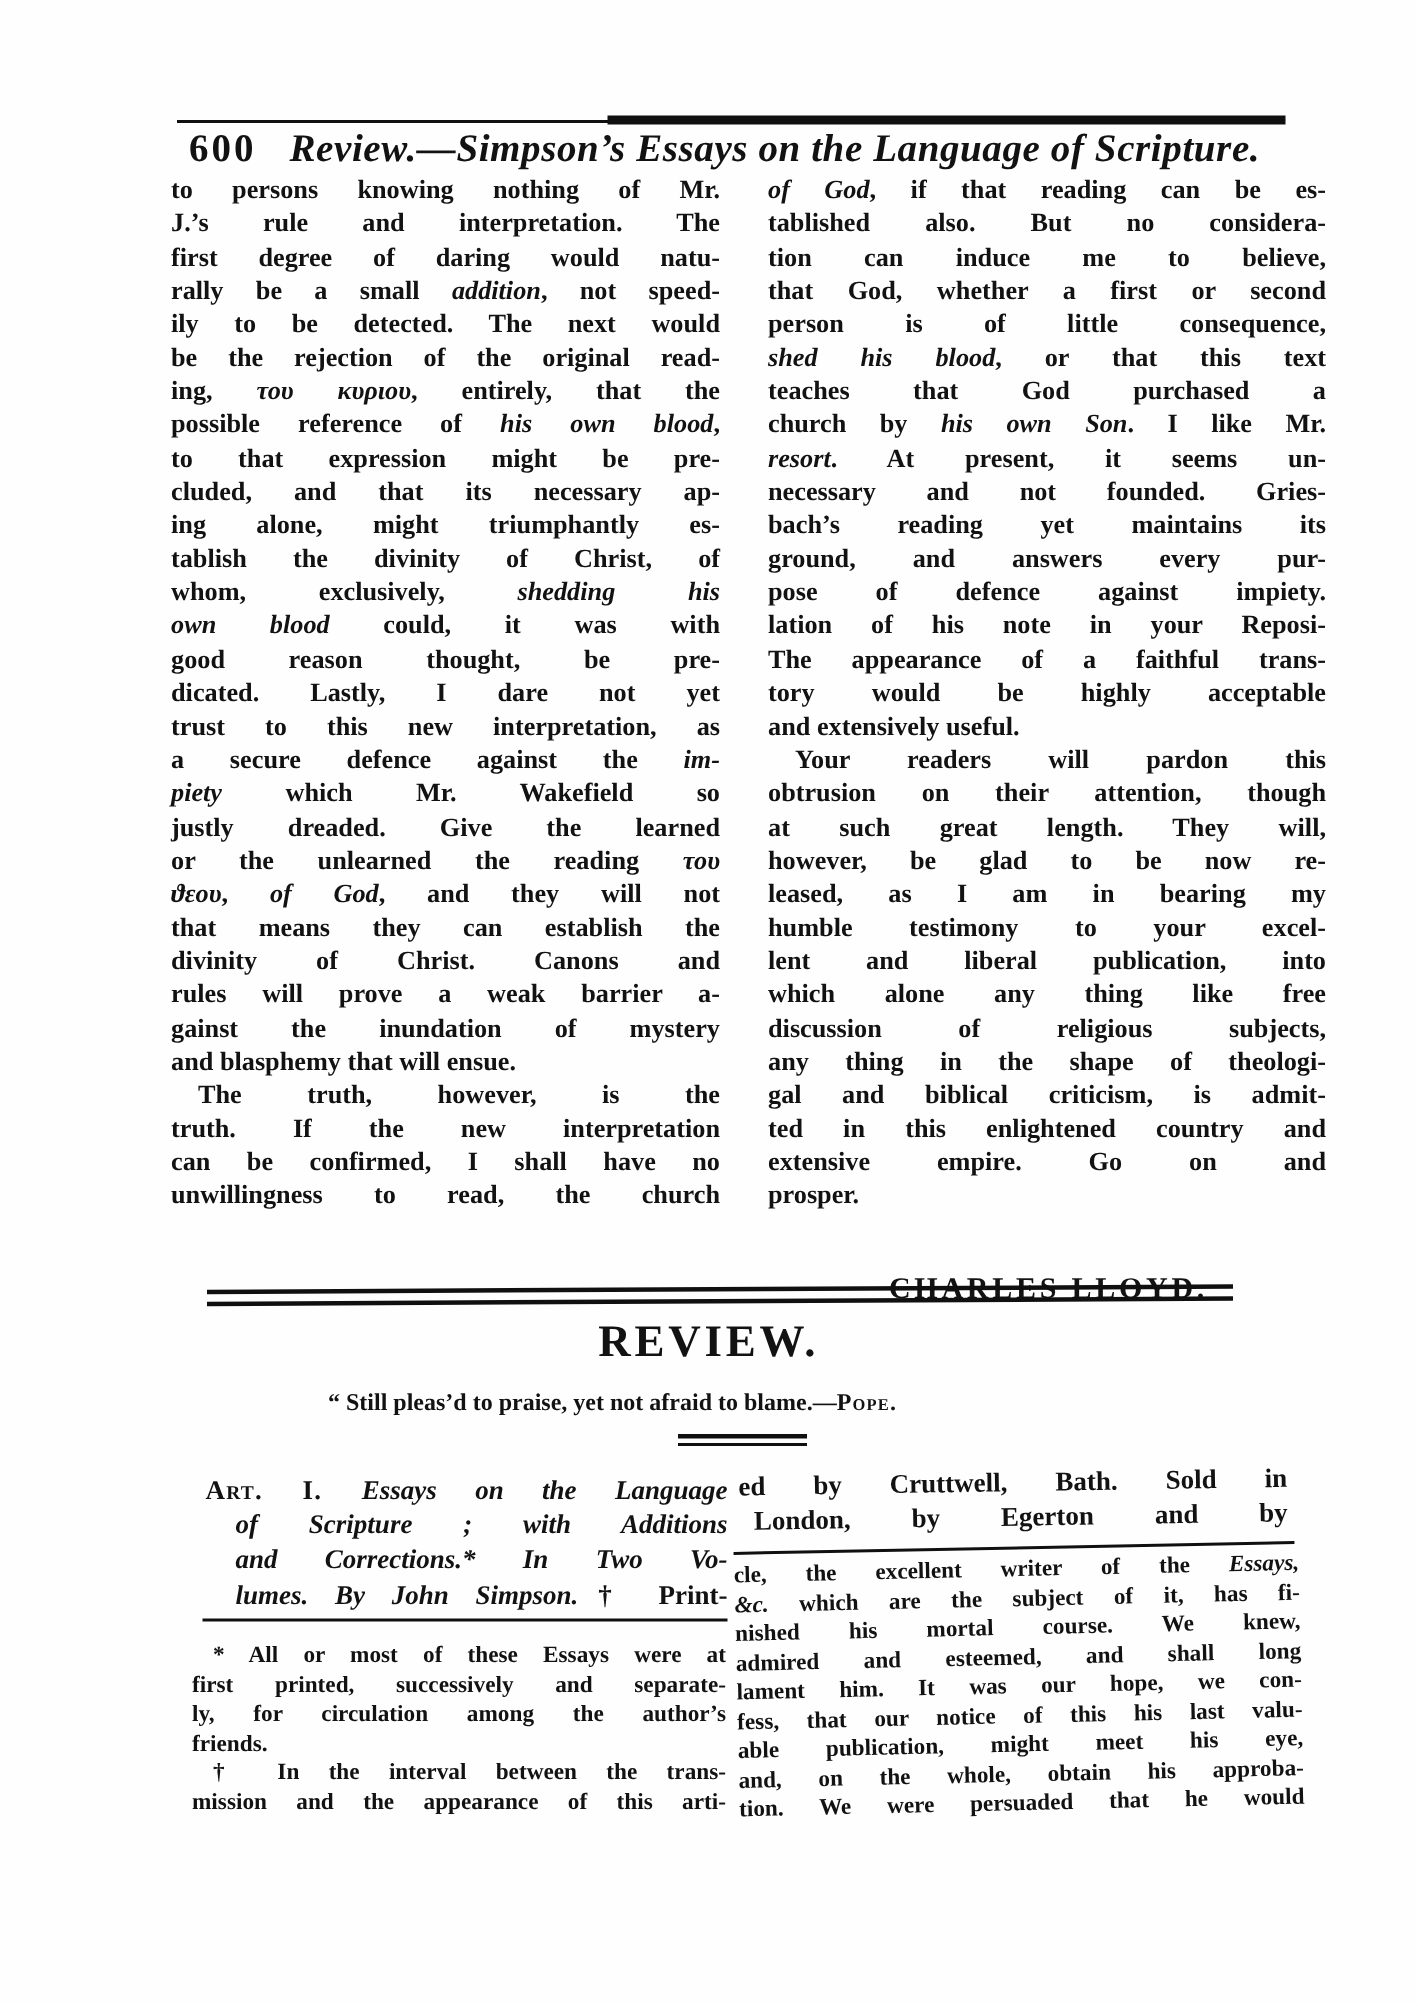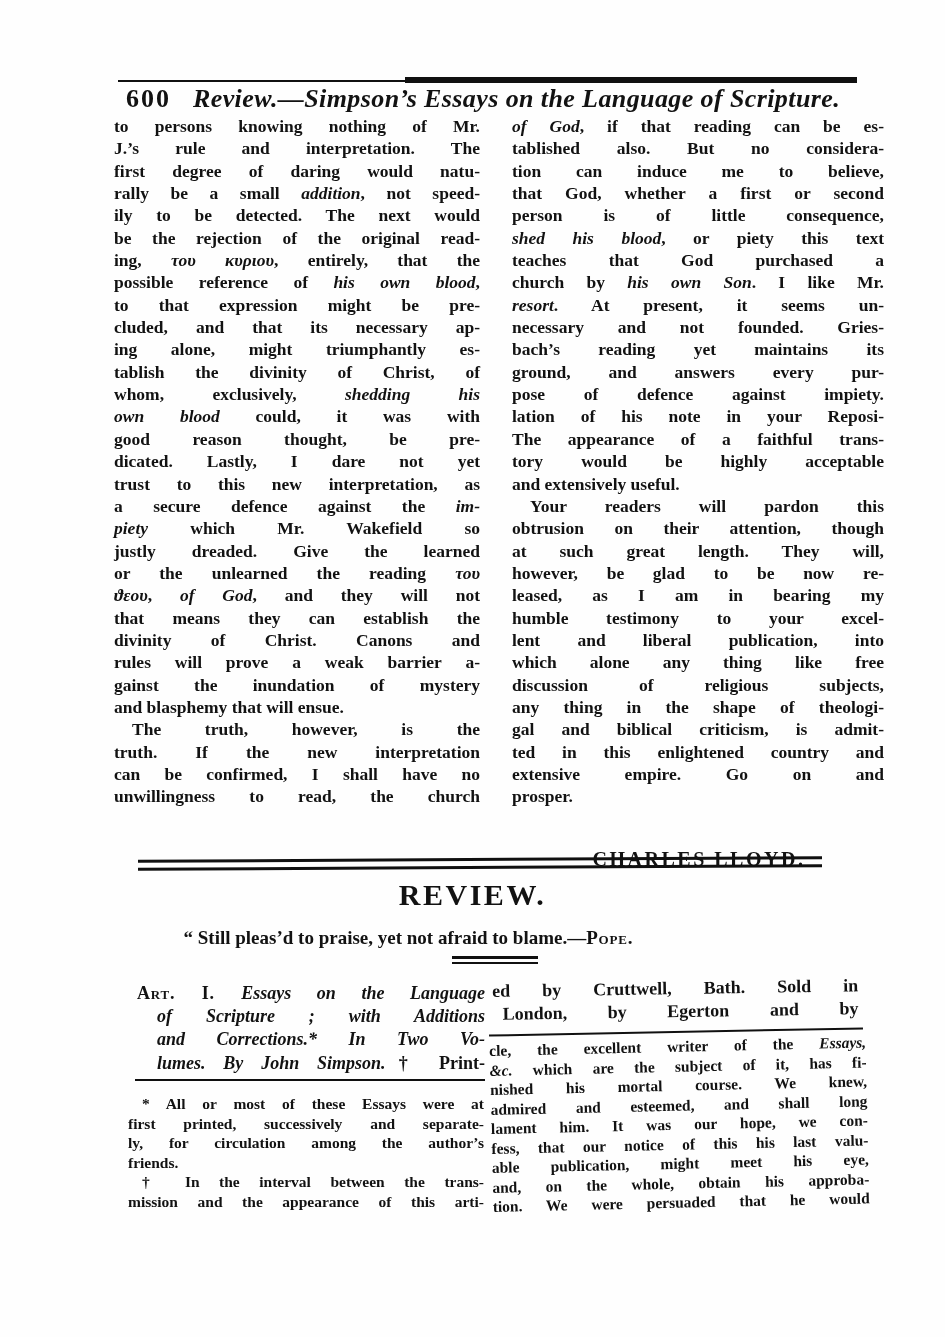--- a/index.html
+++ b/index.html
@@ -30,21 +30,21 @@
     text-align:center;padding-left:54px;font-size:20px;letter-spacing:2.5px;
     line-height:22.35px;margin-top:2px;font-weight:bold;
   }
   
   #review-heading{
     position:absolute;left:0;top:878px;width:945px;text-align:center;
     font-size:30px;font-weight:bold;letter-spacing:2.5px;
   }
   #epigraph{
     position:absolute;left:0;top:927px;width:816px;
-    font-size:19px;font-weight:bold;
+    font-size:16px;font-weight:bold;
   }
   #epigraph .tline{text-align:center;text-align-last:center;}
   
   #art-left{position:absolute;left:137px;top:982px;width:348px;font-size:18px;line-height:23.2px;font-weight:bold;}
   #art-left .tline.ind{text-indent:20px;}
   #art-right{
     position:absolute;left:492px;top:980px;width:366px;font-size:18px;line-height:23.2px;font-weight:bold;
     transform:rotate(-0.9deg);transform-origin:left top;
   }
   #art-right .tline.ind{text-indent:10px;}
@@ -101,21 +101,21 @@
       <div class="tline"><span>can be confirmed, I shall have no</span></div>
       <div class="tline"><span>unwillingness to read, the church</span></div>
     </div>
 
   <div class="col" id="col-right">
   <div class="tline"><span class="i">of God</span><span>, if that reading can be es-</span></div>
       <div class="tline"><span>tablished also.  But no considera-</span></div>
       <div class="tline"><span>tion can induce me to believe,</span></div>
       <div class="tline"><span>that God, whether a first or second</span></div>
       <div class="tline"><span>person is of little consequence,</span></div>
-      <div class="tline"><span class="i">shed his blood</span><span>, or piety this text</span></div>
+      <div class="tline"><span class="i">shed his blood</span><span>, or that this text</span></div>
       <div class="tline"><span>teaches that God purchased a</span></div>
       <div class="tline"><span>church by </span><span class="i">his own Son</span><span>.  I like Mr.</span></div>
       <div class="tline"><span class="i">resort</span><span>.  At present, it seems un-</span></div>
       <div class="tline"><span>necessary and not founded.  Gries-</span></div>
       <div class="tline"><span>bach’s reading yet maintains its</span></div>
       <div class="tline"><span>ground, and answers every pur-</span></div>
       <div class="tline"><span>pose of defence against impiety.</span></div>
       <div class="tline"><span>lation of his note in your Reposi-</span></div>
       <div class="tline"><span>The appearance of a faithful trans-</span></div>
       <div class="tline"><span>tory would be highly acceptable</span></div>

